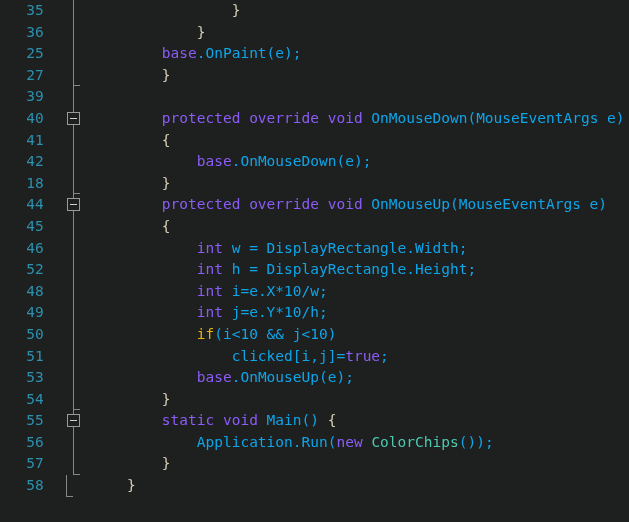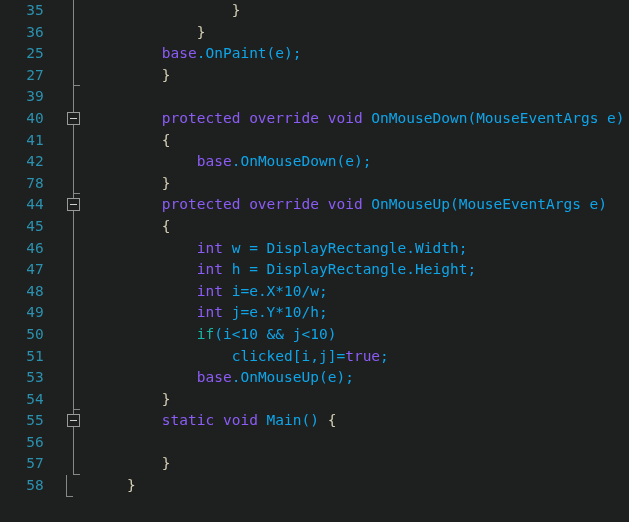--- a/index.html
+++ b/index.html
@@ -87,44 +87,44 @@
   .code {
     position: absolute;
     left: 92px;
     top: 0;
     color: #dcdcdc;
   }
   .kw   { color: #8b5cf6; }
   .type { color: #4ec9b0; }
   .br   { color: #d4cfb4; }
   .pl   { color: #0ea5e9; text-align: center; }
-  .ctrl { color: #14b8a6; }
+  .ctrl { color: #eab308; }
 </style>
 </head>
 <body>
 
 <div id="editor">
   <div class="rows">
       <div class="row"><div class="lineno">35</div><div class="fold"><div class="guide"></div></div><div class="code"><span class="br">                }</span></div></div>
       <div class="row"><div class="lineno">36</div><div class="fold"><div class="guide"></div></div><div class="code"><span class="br">            }</span></div></div>
       <div class="row"><div class="lineno">25</div><div class="fold"><div class="guide"></div></div><div class="code"><span class="pl">        </span><span class="kw">base</span><span class="pl">.OnPaint(e);</span></div></div>
       <div class="row"><div class="lineno">27</div><div class="fold"><div class="guide"></div><div class="tick"></div></div><div class="code"><span class="br">        }</span></div></div>
       <div class="row"><div class="lineno">39</div><div class="fold"><div class="guide"></div></div><div class="code"><span class="pl"></span></div></div>
       <div class="row"><div class="lineno">40</div><div class="fold"><div class="guide half-top"></div><div class="guide half-bottom"></div><div class="boxmark"></div></div><div class="code"><span class="pl">        </span><span class="kw">protected override void</span><span class="pl"> OnMouseDown(</span><span class="pl">MouseEventArgs</span><span class="pl"> e)</span></div></div>
       <div class="row"><div class="lineno">41</div><div class="fold"><div class="guide"></div></div><div class="code"><span class="br">        {</span></div></div>
       <div class="row"><div class="lineno">42</div><div class="fold"><div class="guide"></div></div><div class="code"><span class="pl">            </span><span class="kw">base</span><span class="pl">.OnMouseDown(e);</span></div></div>
-      <div class="row"><div class="lineno">78</div><div class="fold"><div class="guide"></div><div class="tick"></div></div><div class="code"><span class="br">        }</span></div></div>
+      <div class="row"><div class="lineno">18</div><div class="fold"><div class="guide"></div><div class="tick"></div></div><div class="code"><span class="br">        }</span></div></div>
       <div class="row"><div class="lineno">44</div><div class="fold"><div class="guide half-top"></div><div class="guide half-bottom"></div><div class="boxmark"></div></div><div class="code"><span class="pl">        </span><span class="kw">protected override void</span><span class="pl"> OnMouseUp(</span><span class="pl">MouseEventArgs</span><span class="pl"> e)</span></div></div>
       <div class="row"><div class="lineno">45</div><div class="fold"><div class="guide"></div></div><div class="code"><span class="br">        {</span></div></div>
       <div class="row"><div class="lineno">46</div><div class="fold"><div class="guide"></div></div><div class="code"><span class="pl">            </span><span class="kw">int</span><span class="pl"> w = DisplayRectangle.Width;</span></div></div>
-      <div class="row"><div class="lineno">47</div><div class="fold"><div class="guide"></div></div><div class="code"><span class="pl">            </span><span class="kw">int</span><span class="pl"> h = DisplayRectangle.Height;</span></div></div>
+      <div class="row"><div class="lineno">52</div><div class="fold"><div class="guide"></div></div><div class="code"><span class="pl">            </span><span class="kw">int</span><span class="pl"> h = DisplayRectangle.Height;</span></div></div>
       <div class="row"><div class="lineno">48</div><div class="fold"><div class="guide"></div></div><div class="code"><span class="pl">            </span><span class="kw">int</span><span class="pl"> i=e.X*10/w;</span></div></div>
       <div class="row"><div class="lineno">49</div><div class="fold"><div class="guide"></div></div><div class="code"><span class="pl">            </span><span class="kw">int</span><span class="pl"> j=e.Y*10/h;</span></div></div>
       <div class="row"><div class="lineno">50</div><div class="fold"><div class="guide"></div></div><div class="code"><span class="pl">            </span><span class="ctrl">if</span><span class="pl">(i&lt;10 &amp;&amp; j&lt;10)</span></div></div>
       <div class="row"><div class="lineno">51</div><div class="fold"><div class="guide"></div></div><div class="code"><span class="pl">                clicked[i,j]=</span><span class="kw">true</span><span class="pl">;</span></div></div>
       <div class="row"><div class="lineno">53</div><div class="fold"><div class="guide"></div></div><div class="code"><span class="pl">            </span><span class="kw">base</span><span class="pl">.OnMouseUp(e);</span></div></div>
       <div class="row"><div class="lineno">54</div><div class="fold"><div class="guide"></div><div class="tick"></div></div><div class="code"><span class="br">        }</span></div></div>
       <div class="row"><div class="lineno">55</div><div class="fold"><div class="guide half-top"></div><div class="guide half-bottom"></div><div class="boxmark"></div></div><div class="code"><span class="pl">        </span><span class="kw">static void</span><span class="pl"> Main() </span><span class="br">{</span></div></div>
-      <div class="row"><div class="lineno">56</div><div class="fold"><div class="guide"></div></div></div>
+      <div class="row"><div class="lineno">56</div><div class="fold"><div class="guide"></div></div><div class="code"><span class="pl">            Application.Run(</span><span class="kw">new</span><span class="pl"> </span><span class="type">ColorChips</span><span class="pl">());</span></div></div>
       <div class="row"><div class="lineno">57</div><div class="fold"><div class="guide"></div><div class="tick"></div></div><div class="code"><span class="br">        }</span></div></div>
       <div class="row"><div class="lineno">58</div><div class="fold"><div class="guide" style="left: 2px;"></div><div class="tick" style="left: 2px;"></div></div><div class="code"><span class="br">    }</span></div></div>
     </div>
 </div>
 
 </body></html>

